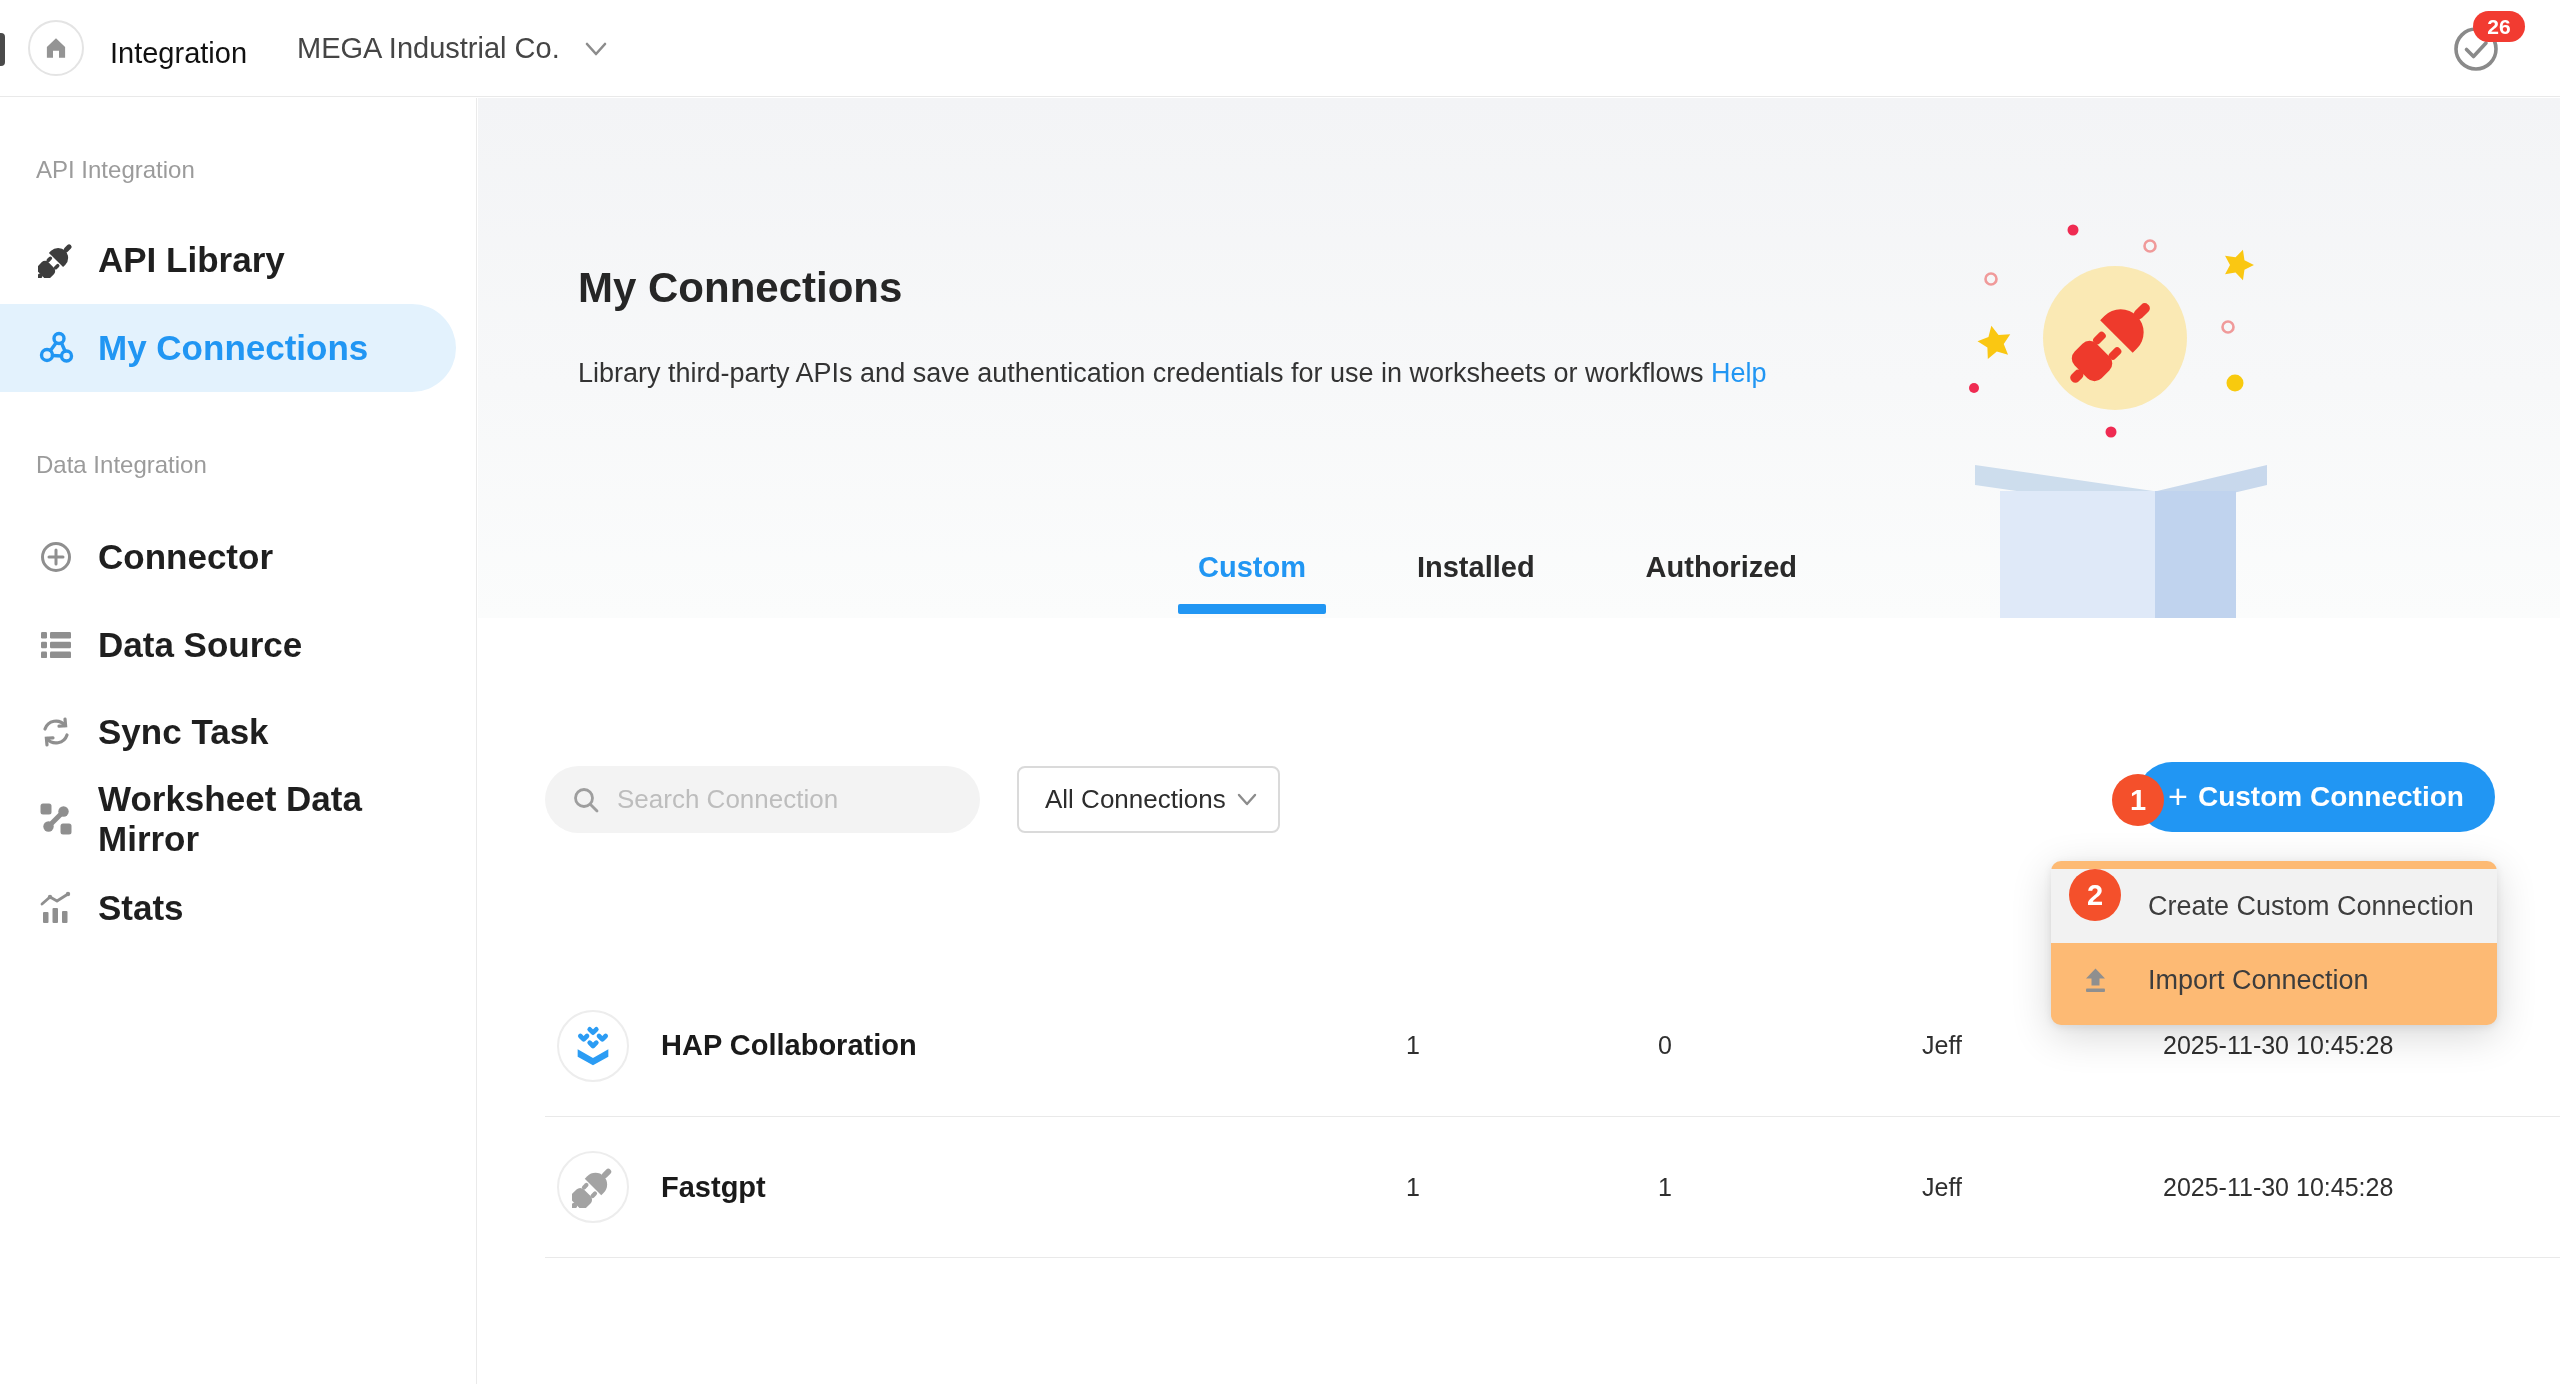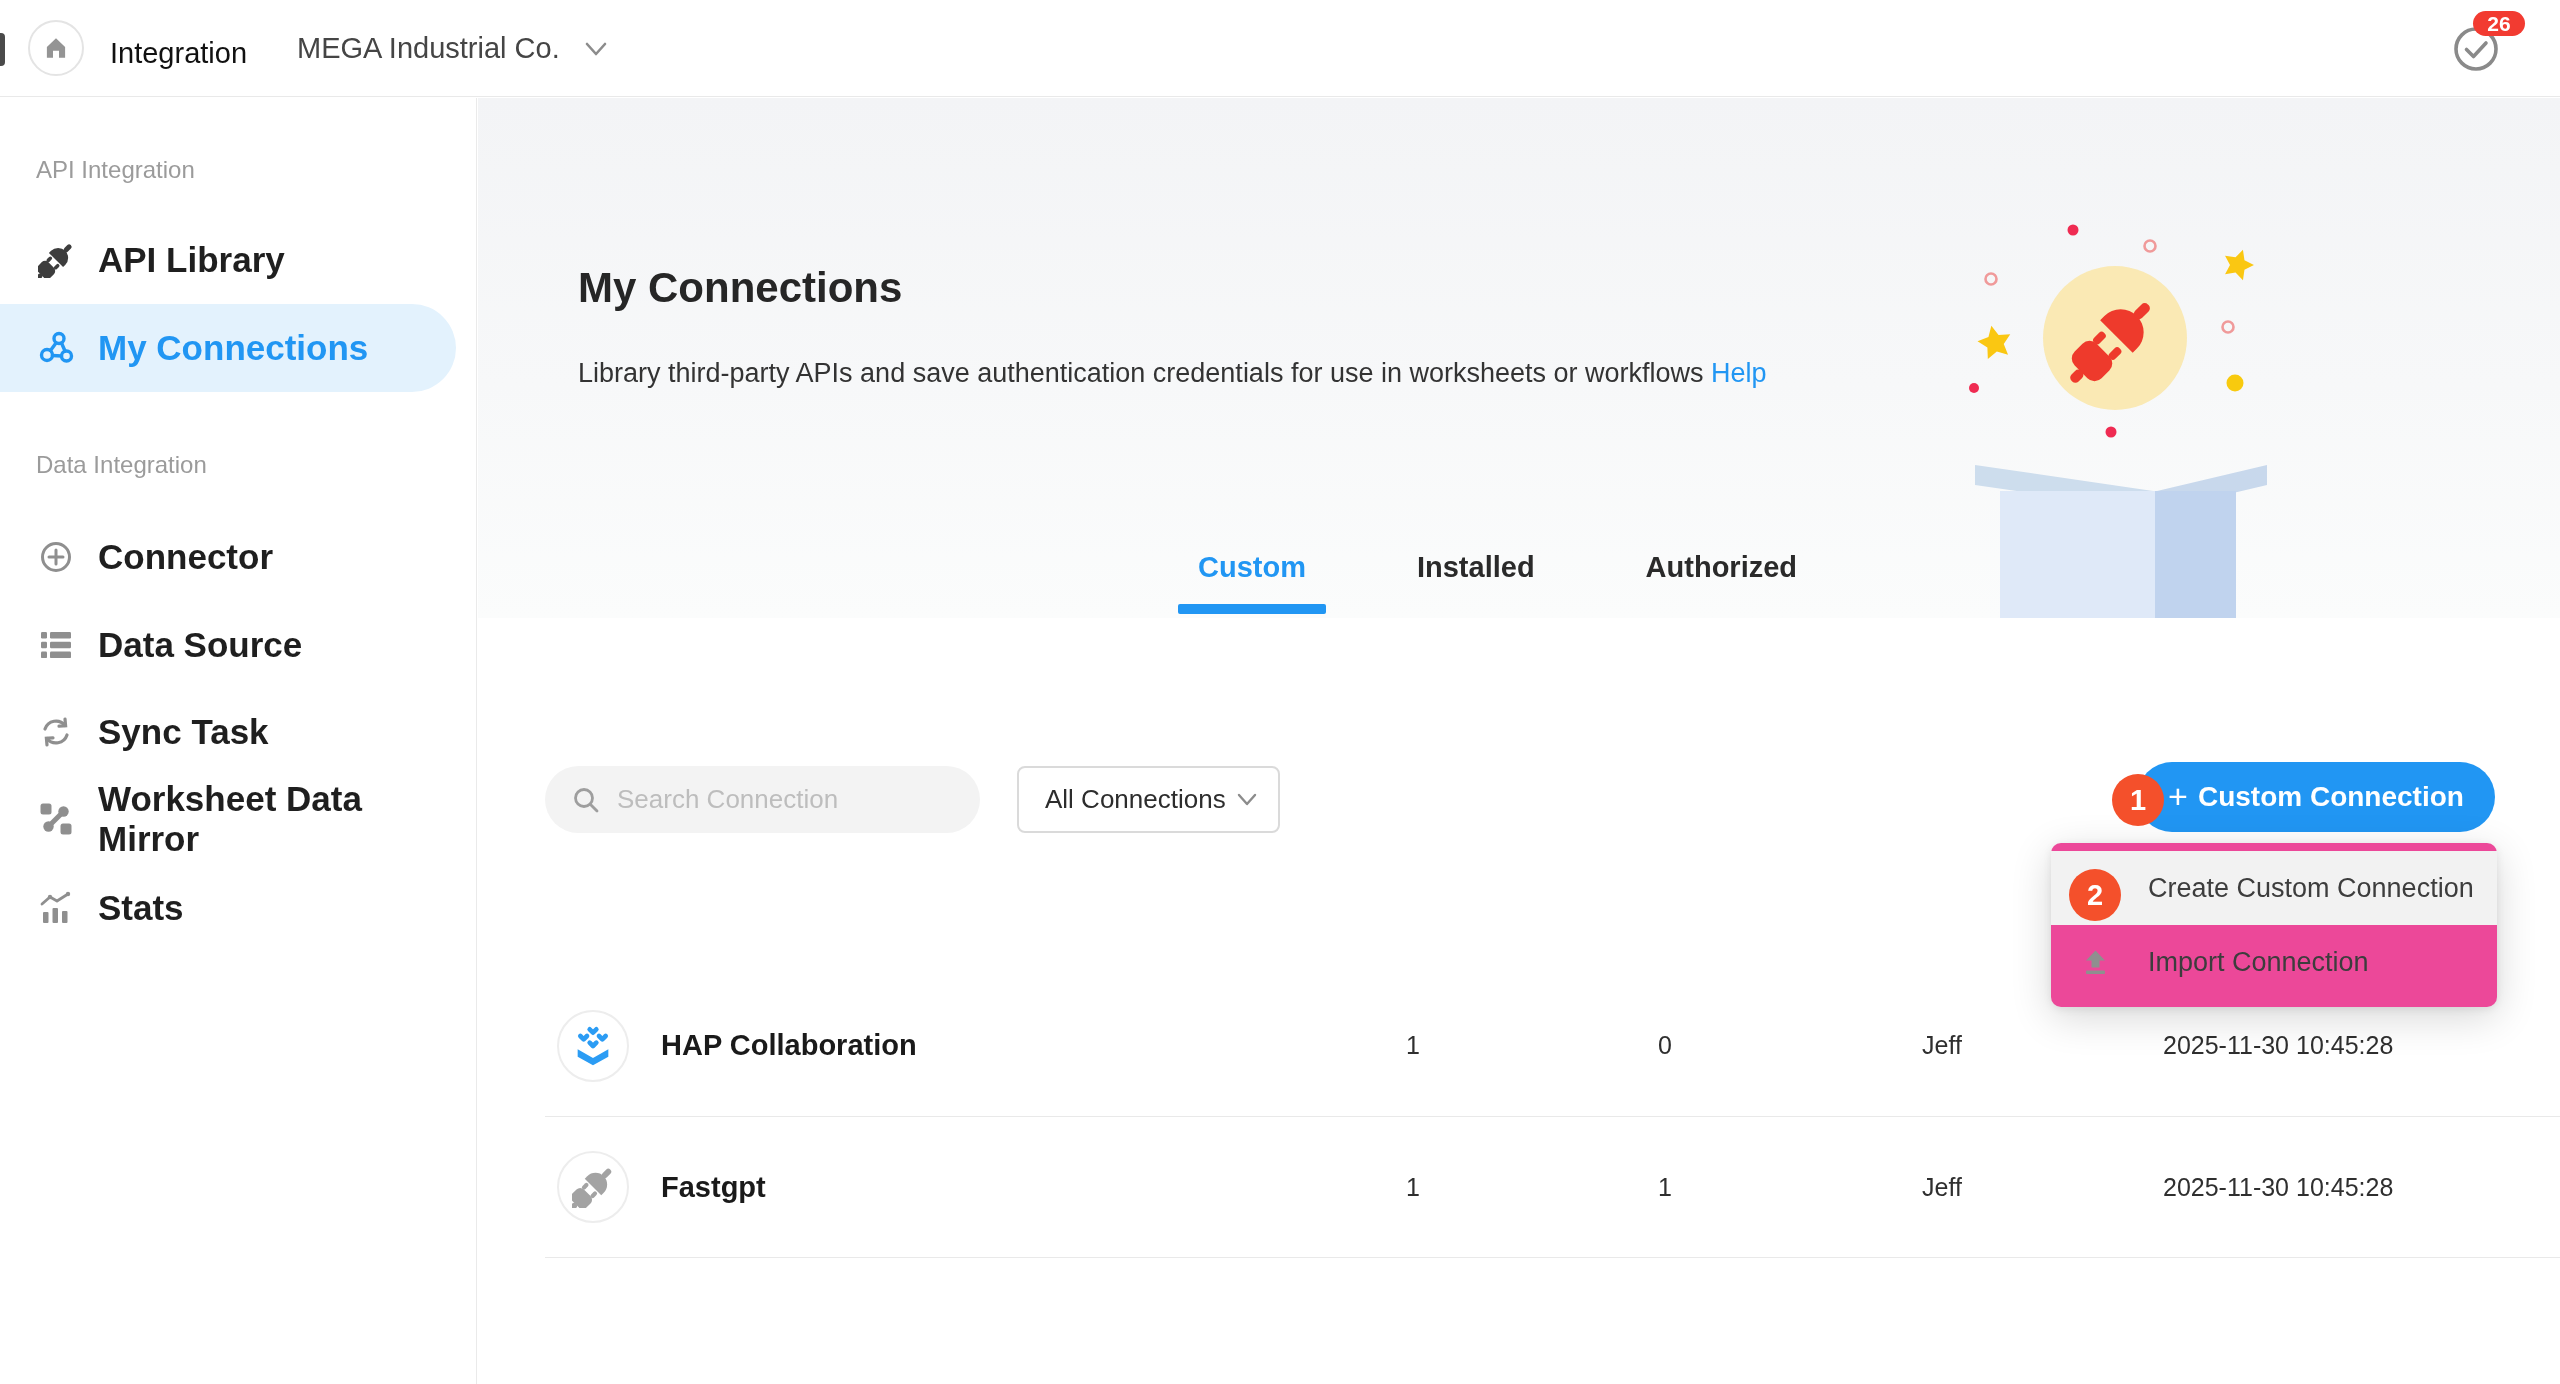--- a/index.html
+++ b/index.html
@@ -6,21 +6,21 @@
   html,body { width:2560px; height:1384px; overflow:hidden; }
   body { font-family:"Liberation Sans","DejaVu Sans",sans-serif; background:#ffffff; position:relative; color:#1f1f1f; }
 
   
   .topbar { position:absolute; top:0; left:0; right:0; height:97px; background:#fff; border-bottom:1px solid #e9e9e9; z-index:30; }
   .edge-sliver { position:absolute; left:0; top:33px; width:5px; height:33px; background:#4a4a4a; border-radius:0 4px 4px 0; }
   .home-btn { position:absolute; left:28px; top:20px; width:56px; height:56px; border:2px solid #e4e4e4; border-radius:50%; background:#fff; display:flex; align-items:center; justify-content:center; cursor:pointer; }
   .tb-title { position:absolute; left:110px; top:0; height:106px; display:flex; align-items:center; font-size:29px; font-weight:400; color:#111; }
   .tb-company { position:absolute; left:297px; top:0; height:97px; display:flex; align-items:center; gap:24px; font-size:29px; color:#454545; cursor:pointer; }
   .todo-wrap { position:absolute; right:59px; top:24px; width:50px; height:50px; cursor:pointer; }
-  .todo-badge { position:absolute; right:-24px; top:-13px; min-width:52px; height:25px; padding:4px 10px; background:#f23b31; border-radius:16px; color:#fff; font-size:21px; font-weight:700; display:flex; align-items:center; justify-content:center; }
+  .todo-badge { position:absolute; right:-24px; top:-13px; min-width:52px; height:31px; padding:4px 10px; background:#f23b31; border-radius:16px; color:#fff; font-size:21px; font-weight:700; display:flex; align-items:center; justify-content:center; }
 
   
   .sidebar { position:absolute; top:98px; left:0; width:477px; bottom:0; background:#fff; border-right:1px solid #eaeaea; z-index:10; }
   .side-label { position:absolute; left:36px; font-size:24px; color:#9b9b9b; }
   .side-item { position:absolute; left:0; width:456px; height:88px; display:flex; align-items:center; padding-left:38px; gap:24px; cursor:pointer; }
   .side-item .lbl { font-size:35px; font-weight:700; color:#1f1f1f; }
   .side-item.active { background:#e3f2fd; border-radius:0 44px 44px 0; }
   .side-item.active .lbl { color:#2196f3; }
   .sicon { width:36px; height:36px; flex:0 0 36px; display:flex; align-items:center; justify-content:center; }
 
@@ -46,21 +46,21 @@
   .select-box .val { font-size:26px; color:#2d2d2d; }
   .primary-btn { position:absolute; left:1659px; top:664px; width:358px; height:70px; background:#2196f3; border:none; border-radius:35px; color:#fff; display:flex; align-items:center; justify-content:center; gap:10px; cursor:pointer; font-family:inherit; }
   .primary-btn .plus { font-size:34px; font-weight:400; line-height:1; margin-top:-3px; }
   .primary-btn .btxt { font-size:28px; font-weight:700; }
 
   .marker { position:absolute; width:52px; height:52px; border-radius:50%; background:#f4502b; color:#fff; font-size:29px; font-weight:700; display:flex; align-items:center; justify-content:center; z-index:40; }
   .marker-1 { left:1634px; top:676px; }
   .marker-2 { left:1591px; top:771px; }
 
   
-  .menu { position:absolute; left:1573px; top:745px; width:446px; background:#ec4899; border-radius:10px; box-shadow:0 10px 40px rgba(0,0,0,0.16), 0 2px 8px rgba(0,0,0,0.08); padding:8px 0; z-index:35; }
+  .menu { position:absolute; left:1573px; top:763px; width:446px; background:#fdba74; border-radius:10px; box-shadow:0 10px 40px rgba(0,0,0,0.16), 0 2px 8px rgba(0,0,0,0.08); padding:8px 0; z-index:35; }
   .menu-item { position:relative; height:74px; display:flex; align-items:center; padding-left:97px; font-size:27px; color:#3d3d3d; cursor:pointer; }
   .menu-item.hl { background:#f2f2f2; }
   .menu-item .micon { position:absolute; left:31px; top:24px; }
 
   
   .tbl-header, .tbl-row { position:absolute; left:67px; width:2015px; display:grid; grid-template-columns:855px 252px 255px 256px 1fr; align-items:center; border-bottom:1px solid #e9e9e9; }
   .tbl-header { top:740px; height:137px; font-size:25px; color:#4f4f4f; }
   .th-name { padding-left:18px; }
   .th-apis { display:flex; align-items:center; gap:10px; padding-left:5px; }
   .th-auth { max-width:170px; line-height:1.5; }

